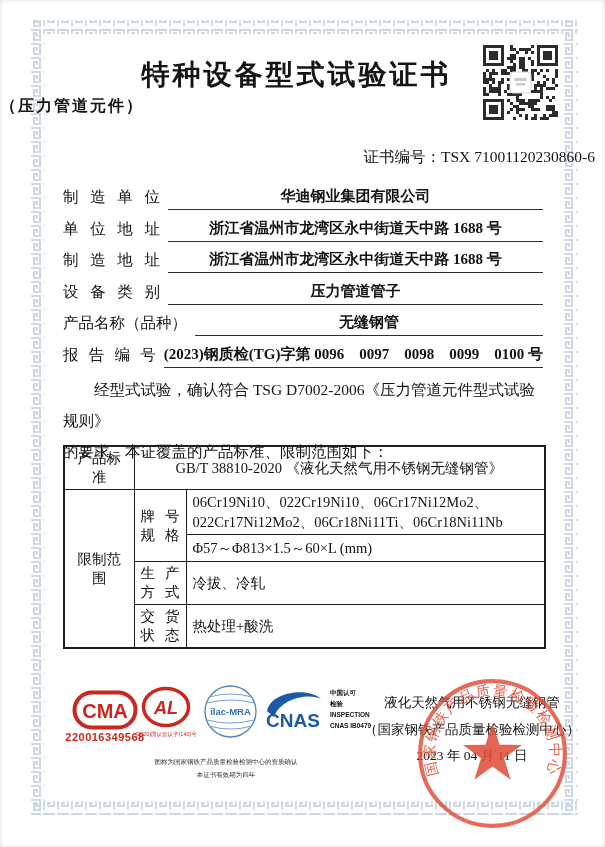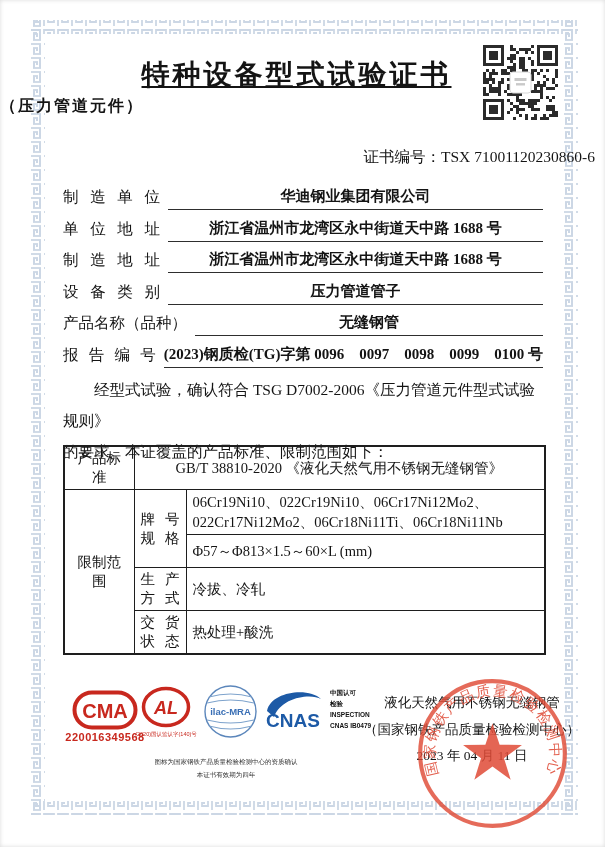--- a/index.html
+++ b/index.html
@@ -3,21 +3,21 @@
 <meta charset="utf-8">
 <style>
   html,body{margin:0;padding:0;background:#e8e8e8;}
   .page{
     position:relative;width:605px;height:847px;margin:0 auto;background:#ffffff;
     font-family:"Liberation Serif","DejaVu Serif",serif;color:#141414;overflow:hidden;
     box-shadow:inset 0 0 4px rgba(0,0,0,.15);
   }
   .abs{position:absolute;}
   
-  .title{left:0;right:12px;top:56px;text-align:center;font-size:28px;font-weight:bold;letter-spacing:3px;text-decoration:underline;}
+  .title{left:0;right:12px;top:56px;text-align:center;font-size:28px;font-weight:bold;letter-spacing:3px;}
   .subtitle{left:0;right:12px;top:96px;text-align:left;font-size:16px;font-weight:bold;letter-spacing:2px;}
   .certline{left:0;right:10px;top:147px;text-align:right;font-size:15.5px;}
   
   .field-row{position:absolute;left:63px;width:480px;height:26px;display:flex;align-items:flex-end;}
   .field-label{font-size:15.5px;white-space:nowrap;padding-bottom:2px;margin-top:40px;}
   .spread{width:97px;text-align:justify;text-align-last:justify;}
   .field-line{flex:1;margin-left:8px;border-bottom:1.2px solid #2e2e2e;text-align:center;
     font-size:15px;padding-bottom:3px;white-space:nowrap;font-weight:bold;}
   
   .statement{left:63px;top:374px;width:482px;font-size:15.5px;line-height:31px;}
@@ -294,21 +294,21 @@
       <td class="lab" colspan="2">GB/T 38810-2020 《液化天然气用不锈钢无缝钢管》</td>
     </tr>
     <tr style="height:44px">
       <td class="lab" rowspan="4">限制范围</td>
       <td class="lab two-line" rowspan="2">
         <div>牌 号</div>
         <div>规 格</div>
       </td>
       <td class="val">06Cr19Ni10、022Cr19Ni10、06Cr17Ni12Mo2、022Cr17Ni12Mo2、06Cr18Ni11Ti、06Cr18Ni11Nb</td>
     </tr>
-    <tr style="height:33px">
+    <tr style="height:27px">
       <td class="val">Φ57～Φ813×1.5～60×L (mm)</td>
     </tr>
     <tr style="height:40px">
       <td class="lab two-line">
         <div>生 产</div>
         <div>方 式</div>
       </td>
       <td class="val">冷拔、冷轧</td>
     </tr>
     <tr style="height:35px">

